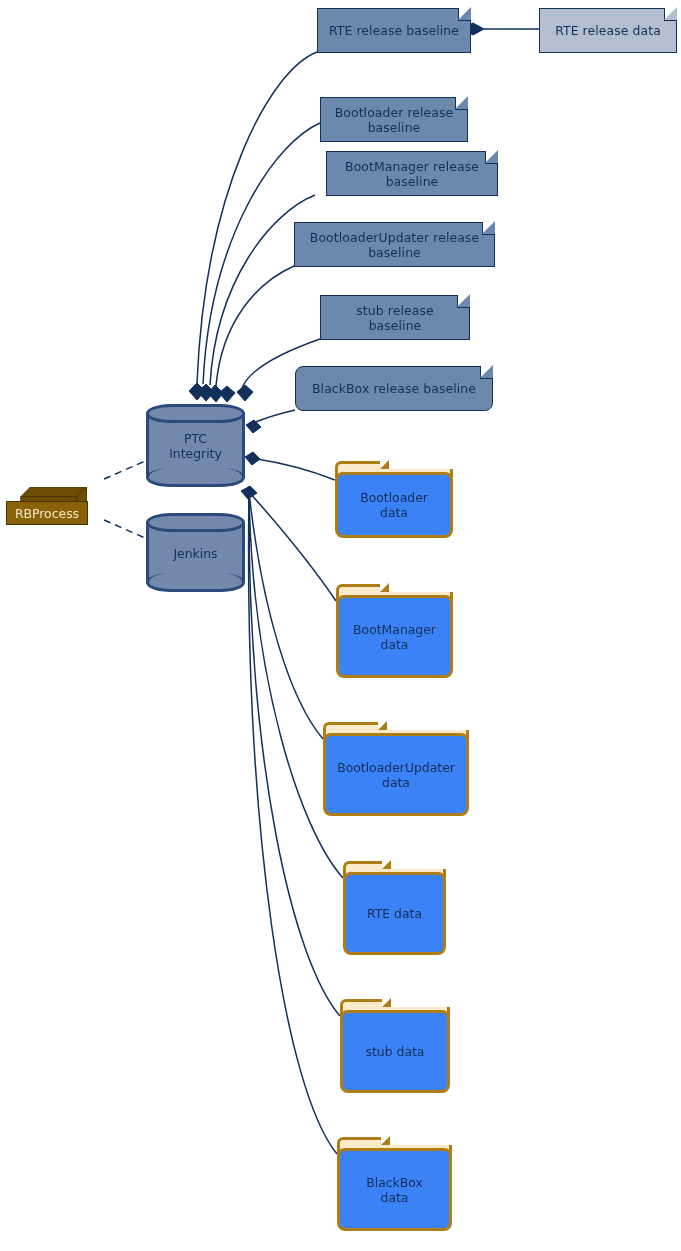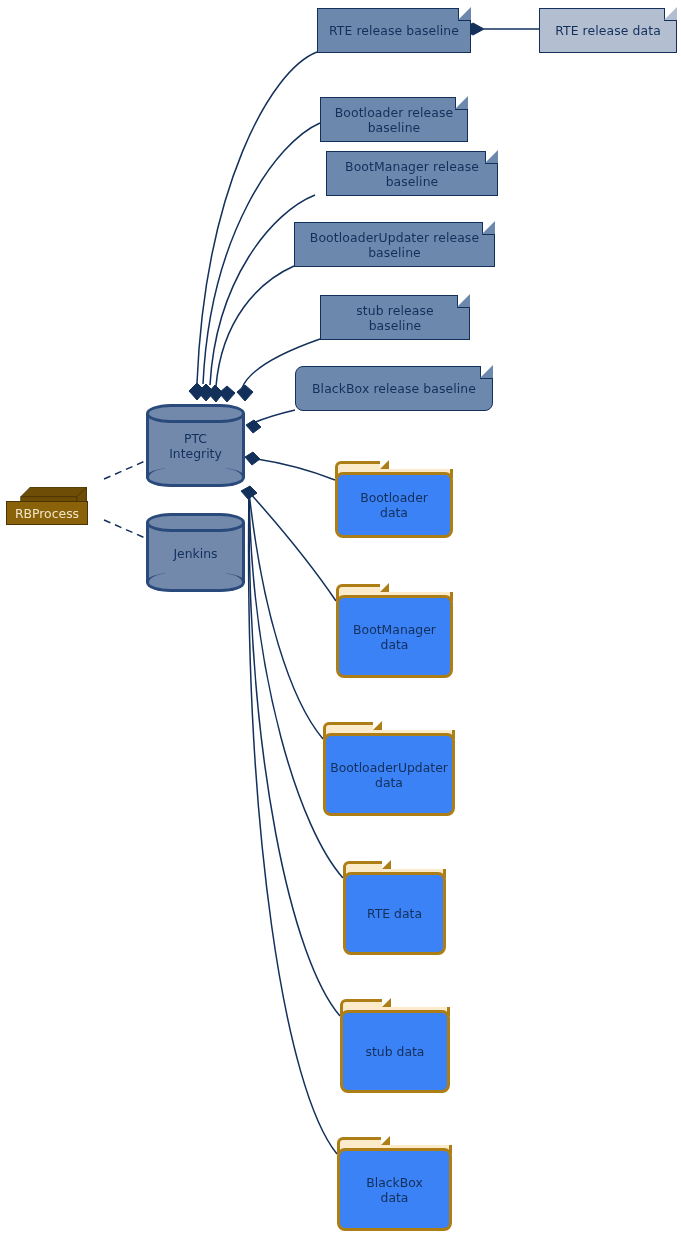--- a/index.html
+++ b/index.html
@@ -308,21 +308,21 @@
     <span class="f-tab-notch"></span>
     <span class="f-body">Bootloader<br>data</span>
   </div>
 
   <div class="node folder" style="left:336px; top:584px; width:117px; height:94px;">
     <span class="f-tab"></span>
     <span class="f-tab-notch"></span>
     <span class="f-body">BootManager<br>data</span>
   </div>
 
-  <div class="node folder" style="left:323px; top:722px; width:132px; height:94px;">
+  <div class="node folder" style="left:323px; top:722px; width:146px; height:94px;">
     <span class="f-tab"></span>
     <span class="f-tab-notch"></span>
     <span class="f-body">BootloaderUpdater<br>data</span>
   </div>
 
   <div class="node folder" style="left:343px; top:861px; width:103px; height:94px;">
     <span class="f-tab"></span>
     <span class="f-tab-notch"></span>
     <span class="f-body">RTE data</span>
   </div>

